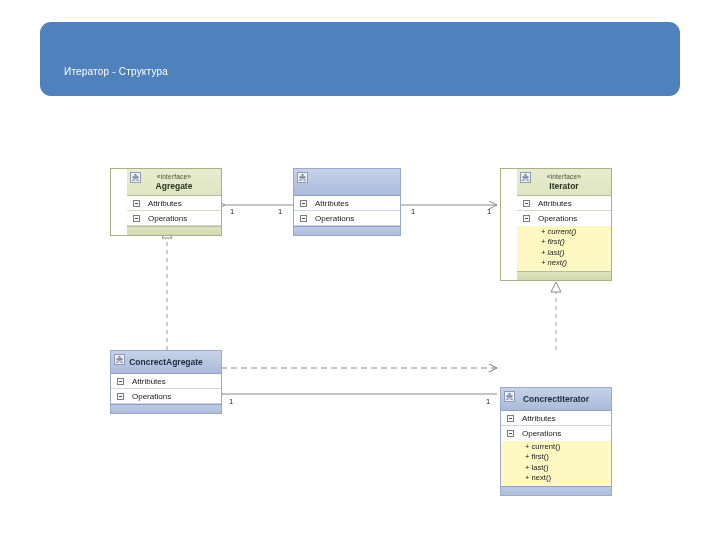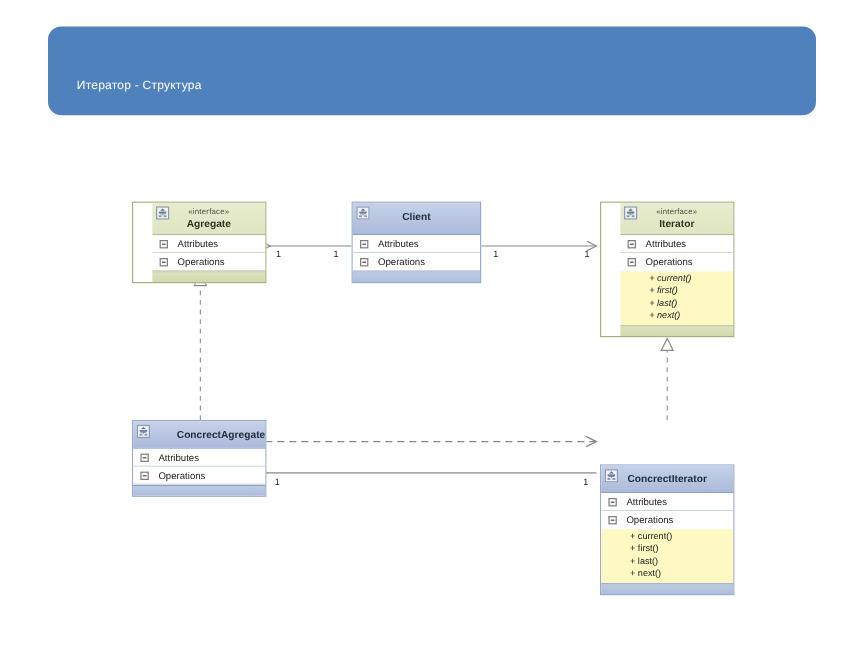--- a/index.html
+++ b/index.html
@@ -266,21 +266,20 @@
       <div class="badge-icon">
         <svg width="9" height="9" viewBox="0 0 9 9">
           <path d="M4.5 0.8 L6.4 2.6 L2.6 2.6 Z" fill="#5a6a8a"></path>
           <rect x="1.4" y="3.3" width="6.2" height="1.5" fill="#6b7b9b"></rect>
           <path d="M2 5.2 L7 5.2 M4.5 5.2 L4.5 6.4" stroke="#6b7b9b" stroke-width="0.7" fill="none"></path>
           <rect x="1.2" y="6.4" width="2.4" height="1.6" fill="#8a97b3"></rect>
           <rect x="5.4" y="6.4" width="2.4" height="1.6" fill="#8a97b3"></rect>
         </svg>
       </div>
       <div class="stereotype"></div>
-      <div class="cls-name" style="line-height:16px;">Client</div>
     </div>
     <div class="compartment">
       <span class="expander"></span>
       <span>Attributes</span>
     </div>
     <div class="compartment">
       <span class="expander"></span>
       <span>Operations</span>
     </div>
     <div class="uml-footer"></div>
@@ -321,21 +320,21 @@
     <div class="uml-header" style="height:23px;">
       <div class="badge-icon">
         <svg width="9" height="9" viewBox="0 0 9 9">
           <path d="M4.5 0.8 L6.4 2.6 L2.6 2.6 Z" fill="#5a6a8a"></path>
           <rect x="1.4" y="3.3" width="6.2" height="1.5" fill="#6b7b9b"></rect>
           <path d="M2 5.2 L7 5.2 M4.5 5.2 L4.5 6.4" stroke="#6b7b9b" stroke-width="0.7" fill="none"></path>
           <rect x="1.2" y="6.4" width="2.4" height="1.6" fill="#8a97b3"></rect>
           <rect x="5.4" y="6.4" width="2.4" height="1.6" fill="#8a97b3"></rect>
         </svg>
       </div>
-      <div class="cls-name" style="line-height:23px;text-align:right;">ConcrectAgregate</div>
+      <div class="cls-name" style="line-height:23px;">ConcrectAgregate</div>
     </div>
     <div class="compartment">
       <span class="expander"></span>
       <span>Attributes</span>
     </div>
     <div class="compartment">
       <span class="expander"></span>
       <span>Operations</span>
     </div>
     <div class="uml-footer"></div>

